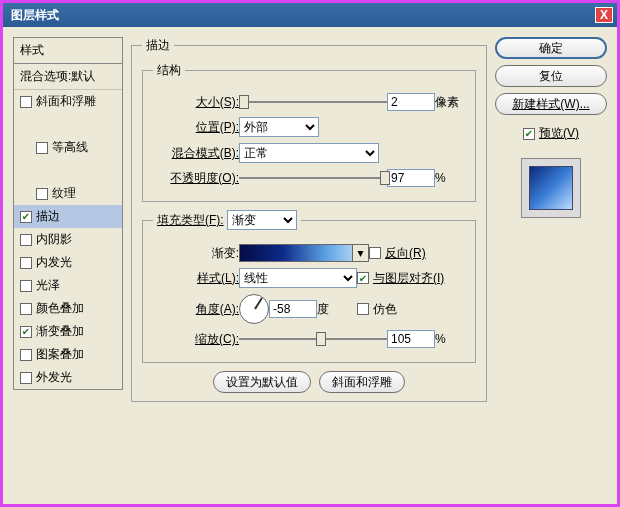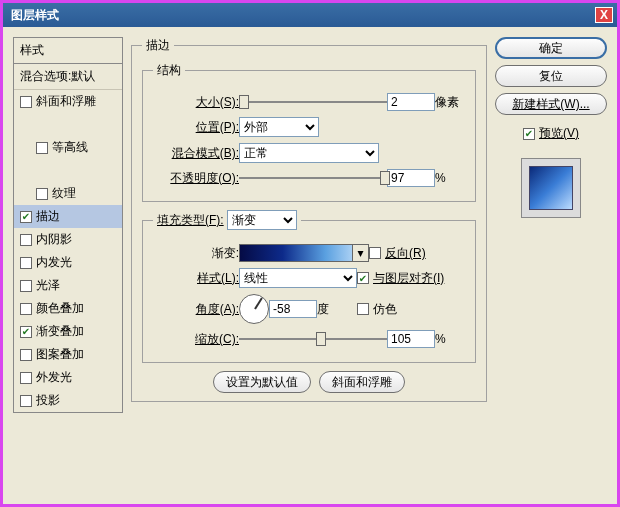--- a/index.html
+++ b/index.html
@@ -100,24 +100,20 @@
               <span>渐变叠加</span>
             </div>
             <div class="style-item">
               <span class="chk"></span>
               <span>图案叠加</span>
             </div>
             <div class="style-item">
               <span class="chk"></span>
               <span>外发光</span>
             </div>
-            <div class="style-item">
-              <span class="chk"></span>
-              <span>投影</span>
-            </div>
           </div>
       </div>
     </div>
 
     <div class="main">
       <fieldset>
         <legend>描边</legend>
 
         <fieldset>
           <legend>结构</legend>

